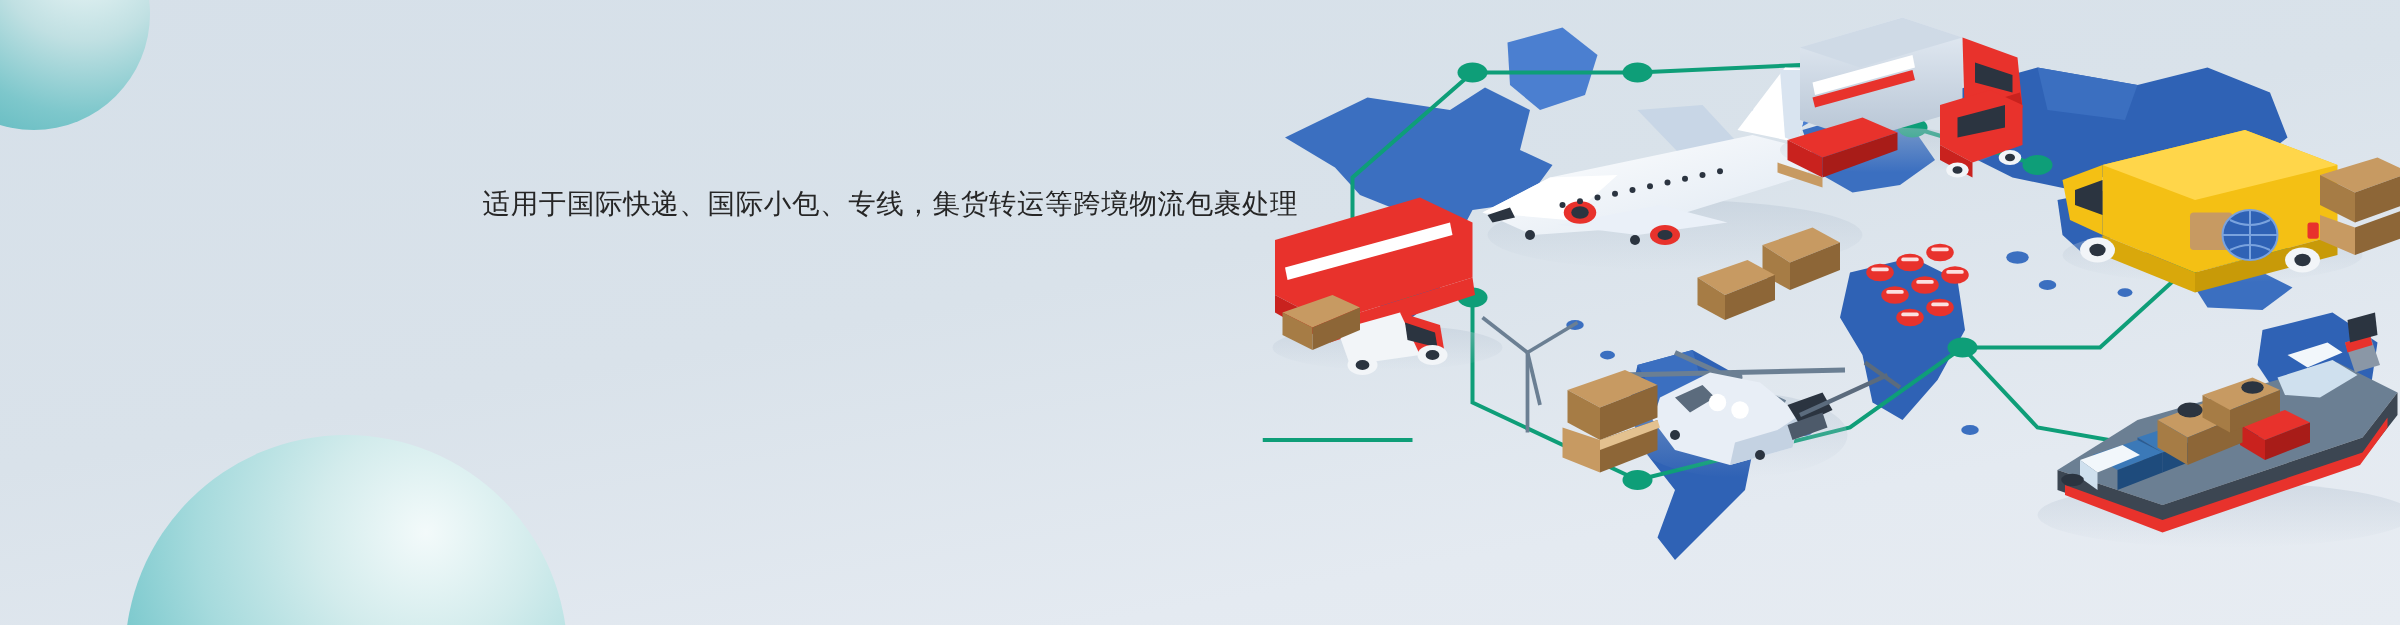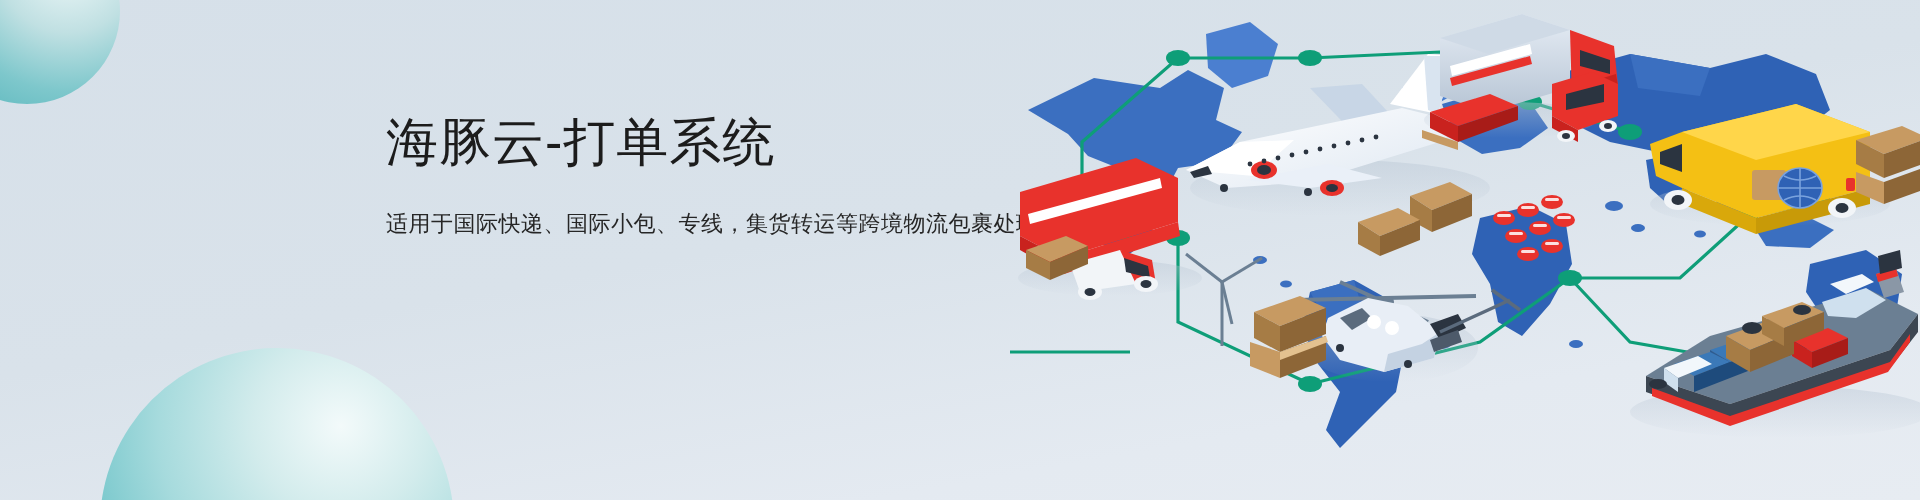--- a/index.html
+++ b/index.html
@@ -39,21 +39,20 @@
 </style>
 </head>
 <body>
 
 <div class="banner">
 
   <div class="circle circle-tl"></div>
   <div class="circle circle-bl"></div>
 
   <div class="copy">
-    <h1 class="title">海豚云-打单系统</h1>
     <p class="subtitle">适用于国际快递、国际小包、专线，集货转运等跨境物流包裹处理</p>
   </div>
 
   <div class="illustration">
     <svg viewBox="0 0 920 510" xmlns="http://www.w3.org/2000/svg">
       <defs>
         <linearGradient id="gShadow" x1="0" y1="0" x2="0" y2="1">
           <stop offset="0%" stop-color="#b9c6d4" stop-opacity=".45"></stop>
           <stop offset="100%" stop-color="#b9c6d4" stop-opacity="0"></stop>
         </linearGradient>

